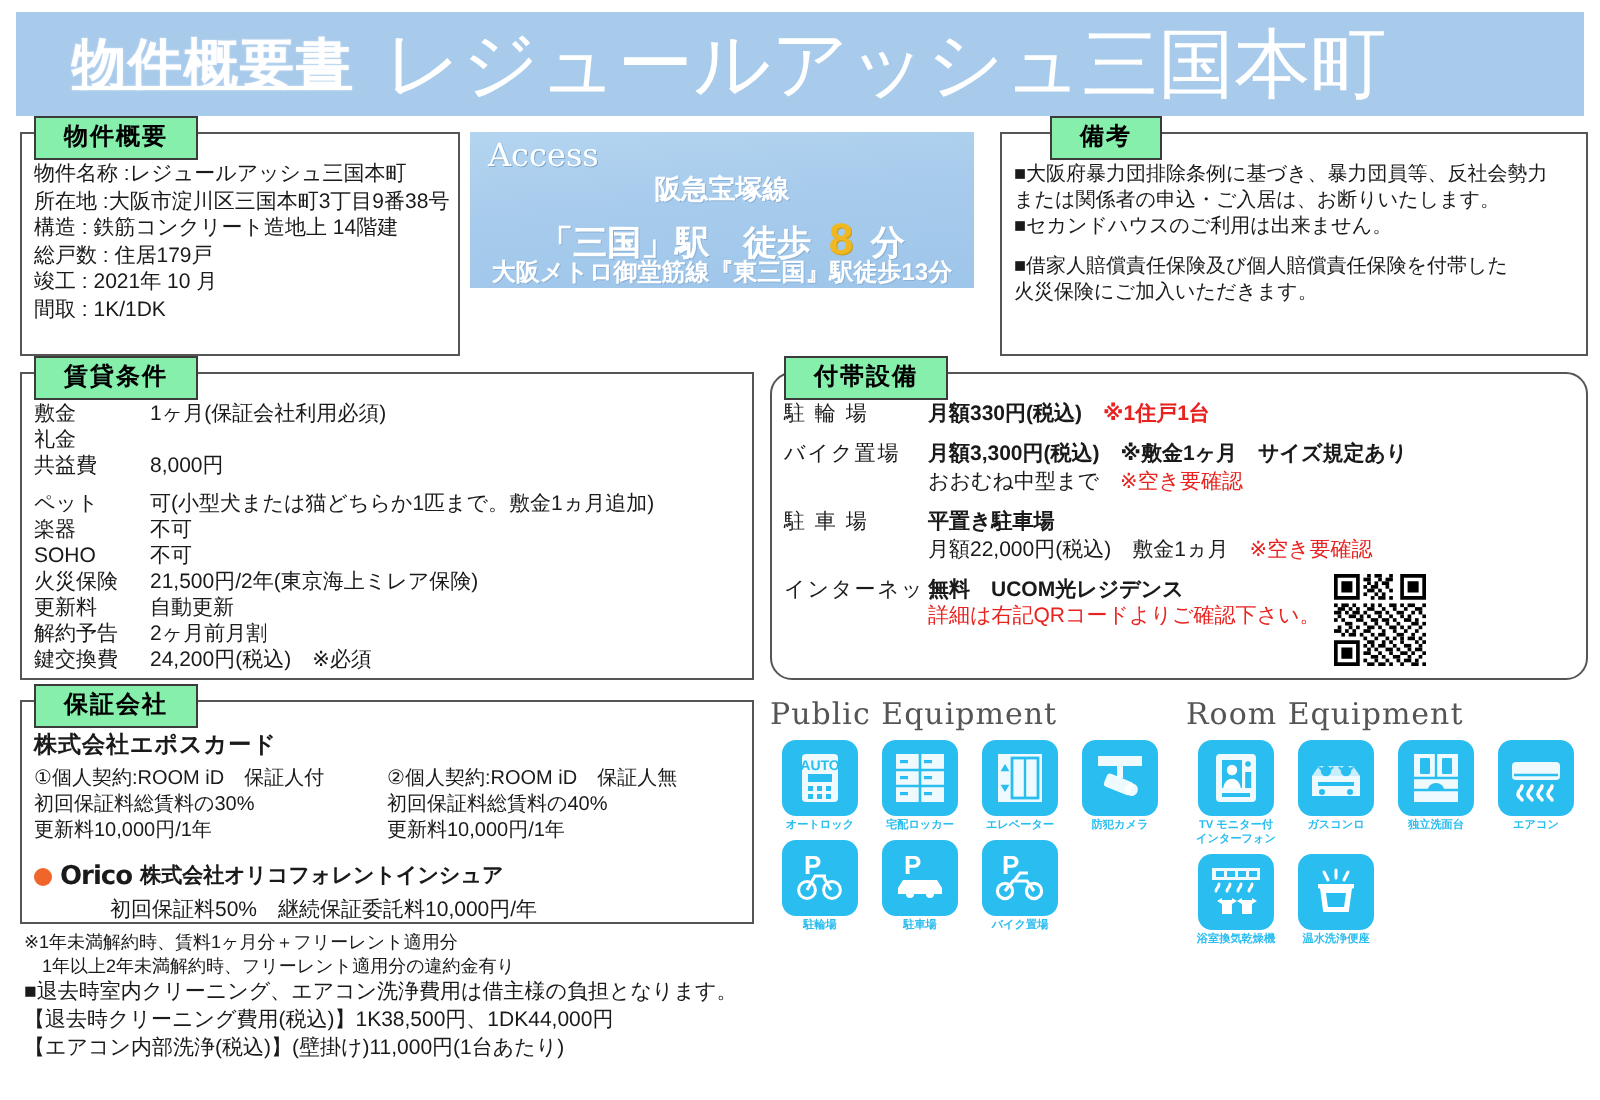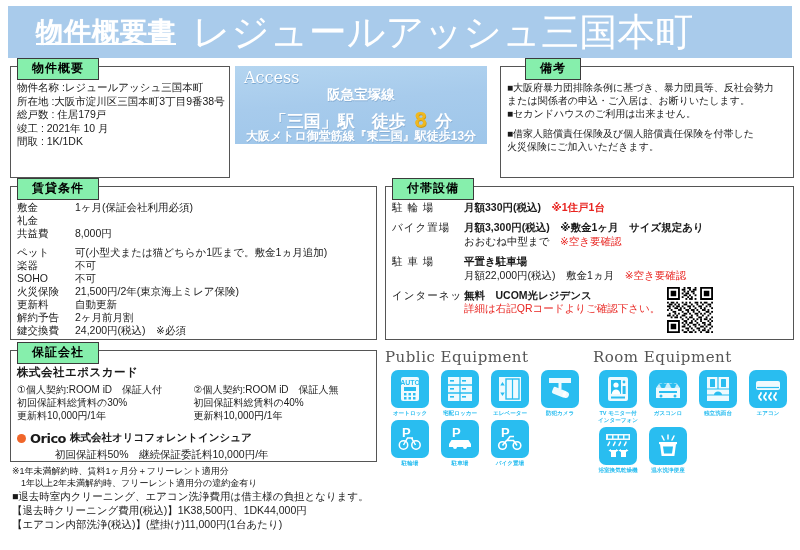--- a/index.html
+++ b/index.html
@@ -74,21 +74,21 @@
   #remarks-tab{left:24px;}
   .rm-line{font-size:10px;line-height:13.2px;white-space:nowrap;}
   .rm-gap{height:6px;}
   
   #panel-rent{left:10px;top:186px;width:365px;height:152px;}
   .rent-row{display:flex;font-size:10.5px;line-height:13px;white-space:nowrap;}
   .rent-label{width:58px;flex:none;}
   .rent-val{flex:1;}
   .rent-spacer{height:6px;}
   
-  #panel-fac{left:385px;top:186px;width:407px;height:152px;}
+  #panel-fac{left:385px;top:186px;width:407px;height:152px;border-radius:11px;}
   .fac-row{display:flex;font-size:10.5px;line-height:13.4px;white-space:nowrap;}
   .fac-label{width:72px;flex:none;letter-spacing:1px;}
   .fac-val{flex:1;font-weight:bold;}
   .fac-sub{margin-left:72px;font-size:10.5px;line-height:13.4px;white-space:nowrap;}
   .fac-gap{height:7px;}
   .red{color:#e8231f;}
   #qr-code{
     position:absolute;right:80px;bottom:6px;width:46px;height:46px;
     background:#ffffff;
   }
@@ -134,20 +134,21 @@
 <div id="header-banner">
   <span id="header-doc-type">物件概要書</span>
   <span id="header-property-name">レジュールアッシュ三国本町</span>
 </div>
 
 <div class="panel" id="panel-overview">
   <div class="panel-tab">物件概要</div>
   <div class="panel-body" id="overview-body">
       <div class="ov-line">物件名称 :レジュールアッシュ三国本町</div>
       <div class="ov-line">所在地 :大阪市淀川区三国本町3丁目9番38号</div>
+      <div class="ov-line">構造 : 鉄筋コンクリート造地上 14階建</div>
       <div class="ov-line">総戸数 : 住居179戸</div>
       <div class="ov-line">竣工 : 2021年 10 月</div>
       <div class="ov-line">間取 : 1K/1DK</div>
     </div>
 </div>
 
 <div id="access-box">
   <div id="access-title">Access</div>
   <div id="access-line">阪急宝塚線</div>
   <div id="access-station-row">

